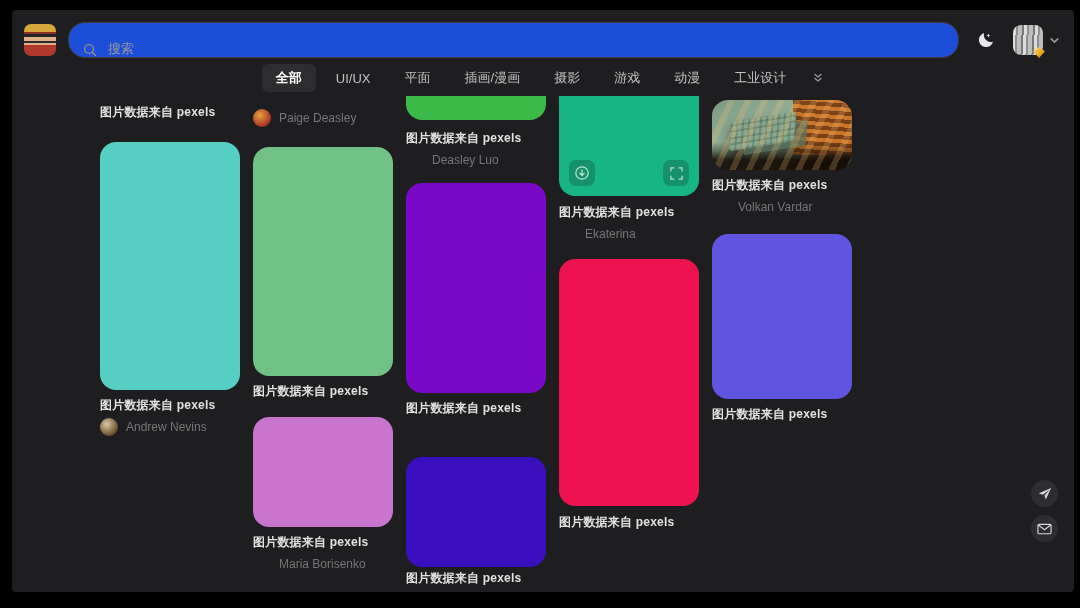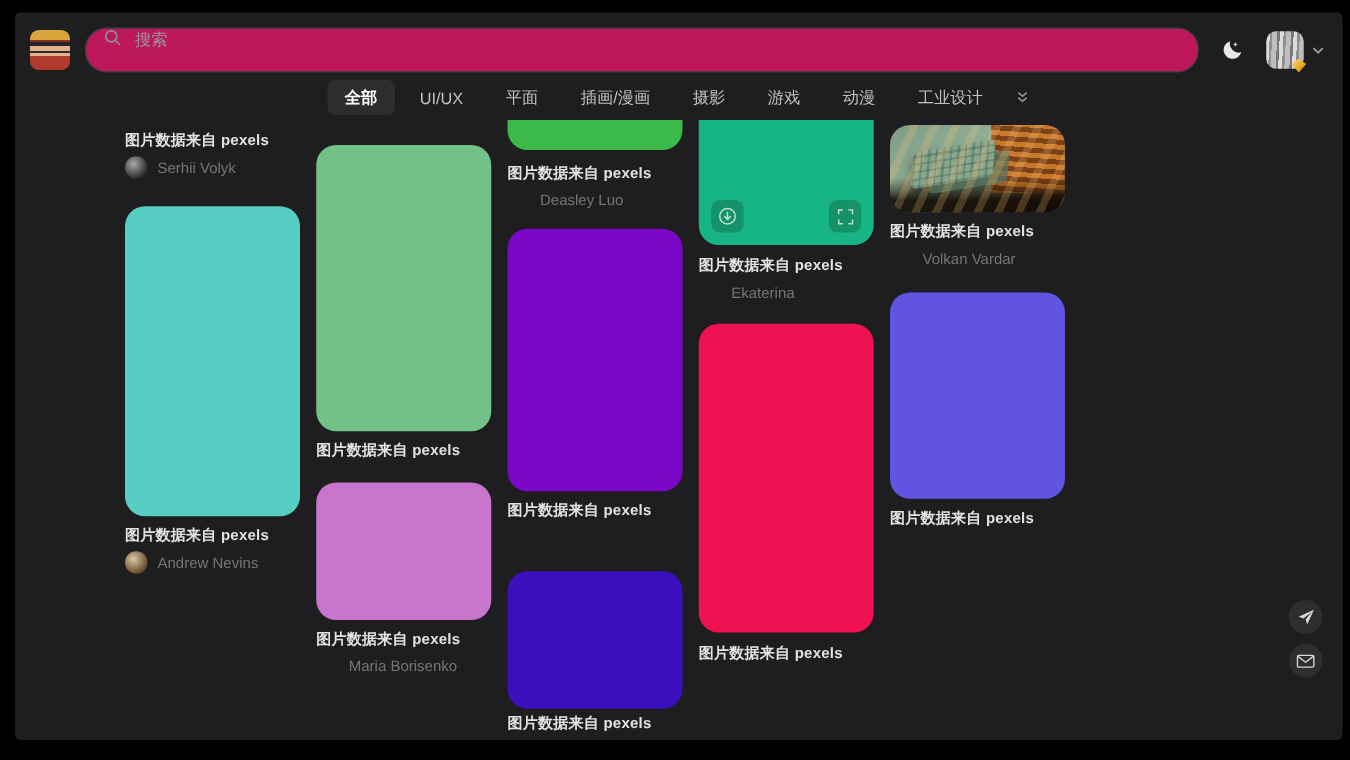--- a/index.html
+++ b/index.html
@@ -4,22 +4,22 @@
 <style>
   html,body{margin:0;padding:0;background:#000;width:1080px;height:608px;overflow:hidden;
     font-family:"Liberation Sans","DejaVu Sans",sans-serif;}
   .app{position:absolute;left:12px;top:10px;width:1062px;height:582px;background:#1e1e20;
     border-radius:4px;overflow:hidden;}
   
   .topbar{display:flex;align-items:center;height:36px;margin:12px 14px 0 12px;gap:12px;}
   .logo{width:32px;height:32px;border-radius:7px;flex:none;cursor:pointer;
     background:linear-gradient(180deg,#d9a63c 0 24%,#8a2f22 24% 31%,#23232d 31% 40%,
       #e2b288 40% 52%,#2a2a33 52% 58%,#e2b288 58% 66%,#b23a2c 66% 100%);}
-  .search{flex:1;display:flex;align-items:flex-start;gap:9px;height:34px;border:1px solid #3e3e42;
-    border-radius:17px;padding:0 14px;background:#be185d;}
+  .search{flex:1;display:flex;align-items:flex-end;gap:9px;height:34px;border:1px solid #3e3e42;
+    border-radius:17px;padding:0 14px;background:#1d4ed8;}
   .search svg{flex:none;}
   .search input{flex:1;background:transparent;border:0;outline:0;color:#ddd;font-size:13px;
     font-family:inherit;}
   .search input::placeholder{color:#9a9a9e;}
   .iconbtn{width:30px;height:30px;display:flex;align-items:center;justify-content:center;
     background:transparent;border:0;cursor:pointer;padding:0;}
   .uavatar{width:30px;height:30px;border-radius:8px;position:relative;flex:none;cursor:pointer;
     background:repeating-linear-gradient(93deg,#dcdcdc 0 3px,#8f8f8f 3px 5px,#bebebe 5px 9px,#777 9px 11px);}
   .diamond{position:absolute;right:-2px;bottom:-3px;width:12px;height:11px;
     background:linear-gradient(135deg,#ffe08a,#e8a61e 60%,#c77f0c);
@@ -118,35 +118,37 @@
       <svg width="12" height="12" viewBox="0 0 12 12" fill="none" stroke="#9a9a9e" stroke-width="1.3" stroke-linecap="round">
         <path d="M3 2.5 6 5 9 2.5M3 6.5 6 9 9 6.5"></path>
       </svg>
     </span>
   </nav>
 
   <main class="gallery" id="gallery">
       <div class="col">
         <div class="meta" style="margin-top: 8px;">
           <div class="cap">图片数据来自 pexels</div>
-          <div class="auth">
-            <span class="av" style="background: radial-gradient(circle at 38% 35%, rgb(168, 168, 168), rgb(46, 46, 46) 70%);"></span>
-            <span>Serhii Volyk</span>
-          </div>
         </div>
         <div class="card" style="margin-top: 22px; height: 248px; background: rgb(87, 206, 196);"></div>
         <div class="meta" style="margin-top: 7px;">
           <div class="cap">图片数据来自 pexels</div>
           <div class="auth">
             <span class="av" style="background: radial-gradient(circle at 38% 35%, rgb(217, 201, 166), rgb(106, 78, 44) 70%);"></span>
             <span>Andrew Nevins</span>
           </div>
         </div>
       </div>
       <div class="col">
+        <div class="meta" style="margin-top: 8px;">
+          <div class="auth">
+            <span class="av" style="background: radial-gradient(circle at 38% 35%, rgb(232, 161, 60), rgb(168, 51, 37) 70%);"></span>
+            <span>Paige Deasley</span>
+          </div>
+        </div>
         <div class="card" style="margin-top: 20px; height: 229px; background: rgb(114, 194, 135);"></div>
         <div class="meta" style="margin-top: 7px;">
           <div class="cap">图片数据来自 pexels</div>
         </div>
         <div class="card" style="margin-top: 18px; height: 110px; background: rgb(201, 116, 205);"></div>
         <div class="meta" style="margin-top: 7px;">
           <div class="cap">图片数据来自 pexels</div>
           <div class="auth">
             <span class="av blank"></span>
             <span>Maria Borisenko</span>

